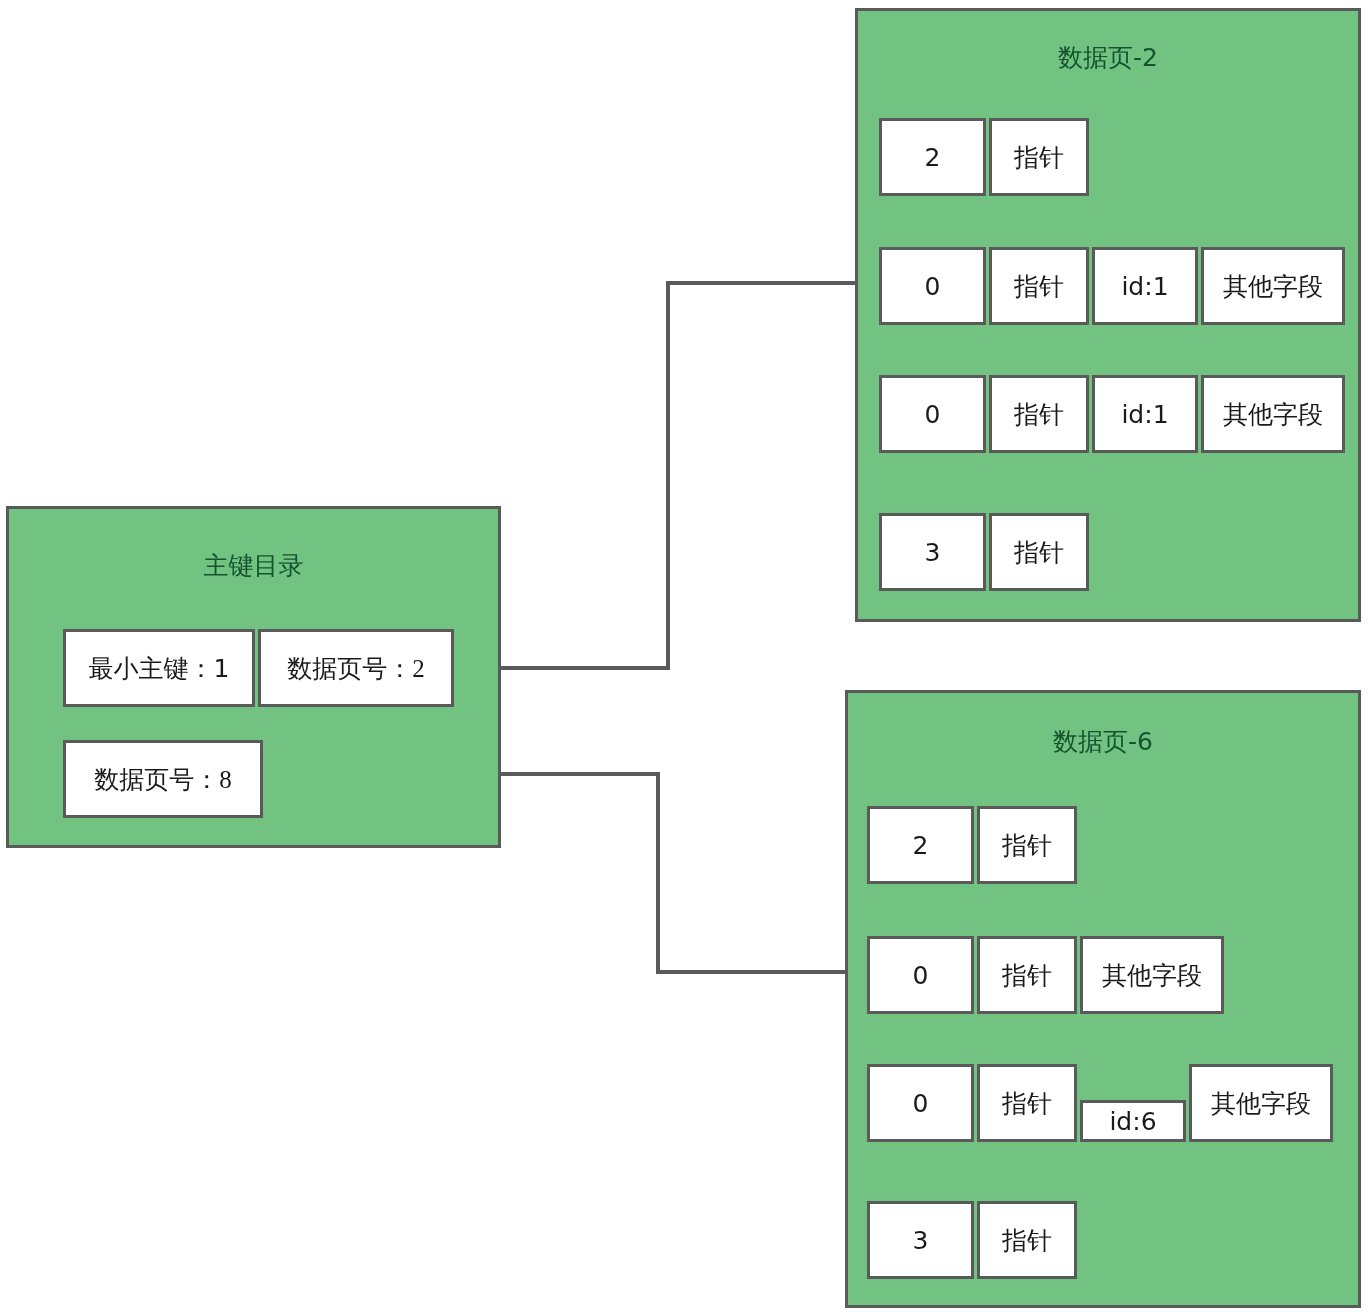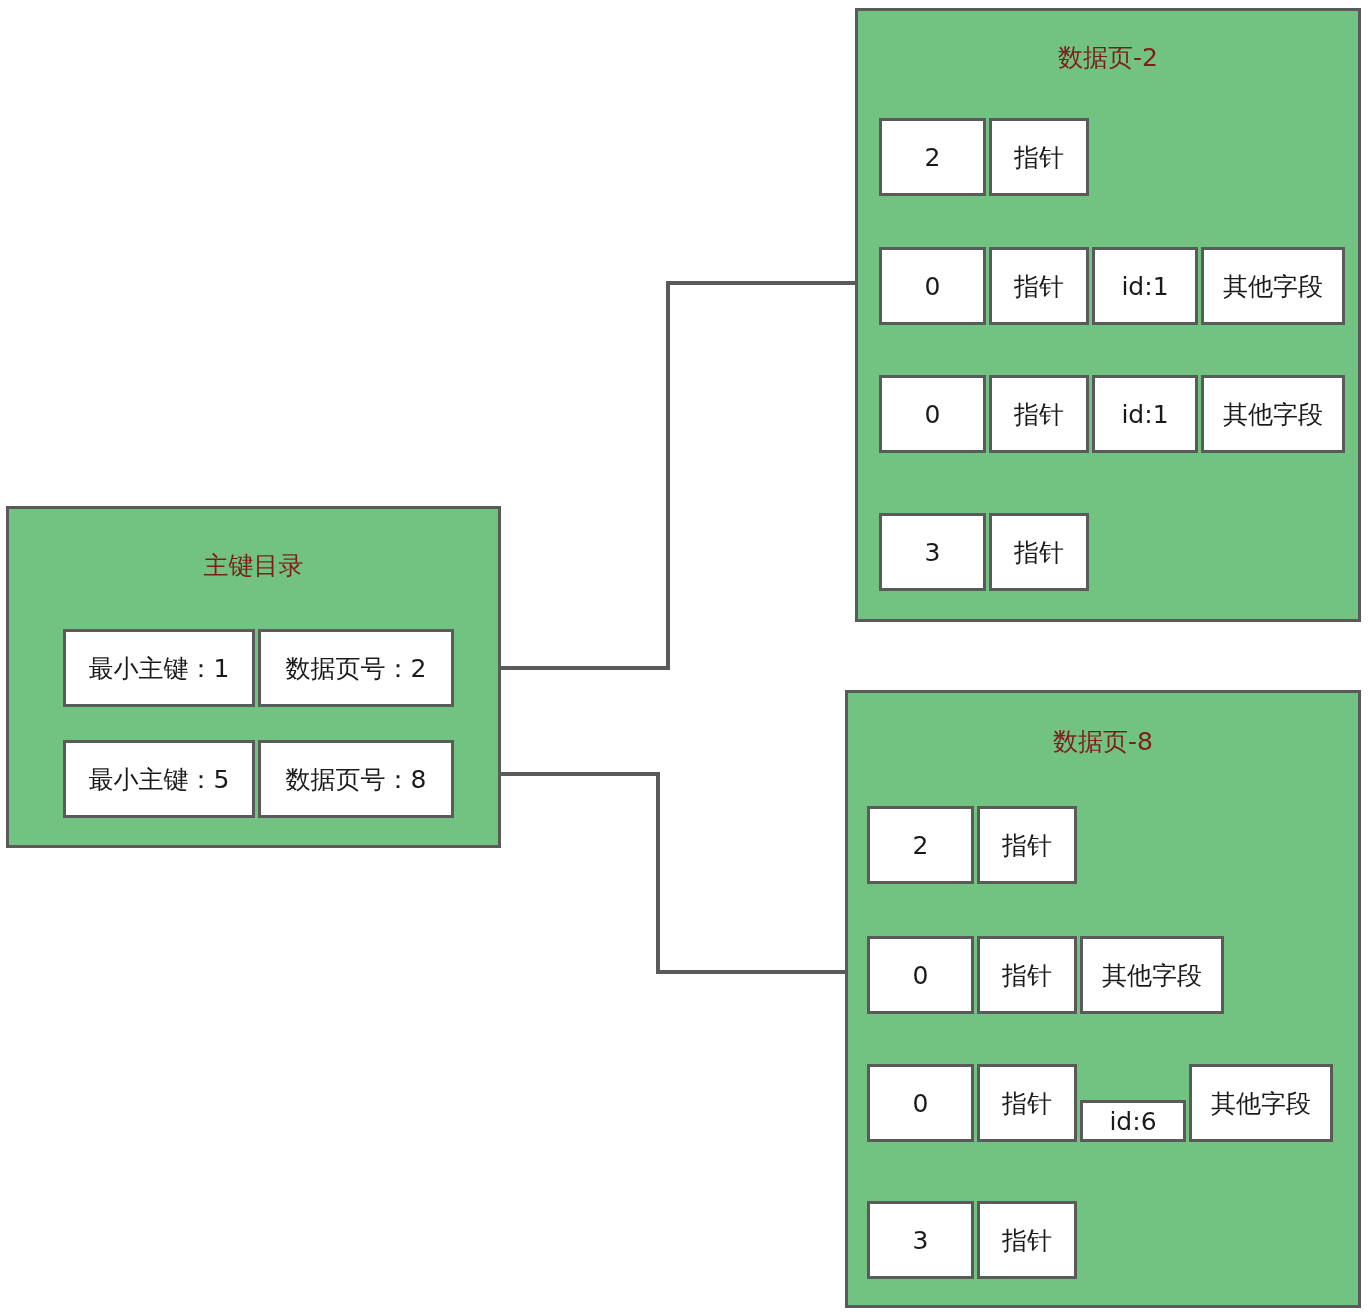--- a/index.html
+++ b/index.html
@@ -32,21 +32,21 @@
     background: #72C282;
     border: 3px solid #5A5A5A;
     box-sizing: border-box;
   }
   .page-title {
     position: absolute;
     left: 0;
     right: 0;
     text-align: center;
     font-size: 25px;
-    color: #7f1d1d;
+    color: #14532d;
     line-height: 1;
     white-space: nowrap;
   }
   
   .record-row {
     position: absolute;
     display: flex;
     box-sizing: border-box;
   }
   .cell {
@@ -76,21 +76,21 @@
     box-sizing: border-box;
     display: flex;
     align-items: center;
     justify-content: center;
     font-size: 25px;
     color: #1a1a1a;
     line-height: 1;
     white-space: nowrap;
     margin-right: 3px;
   }
-  .dir-cell:last-child { margin-right: 0; }
+  .dir-cell:last-child { margin-right: 0; font-family: Liberation Serif, serif; }
 </style>
 </head>
 <body>
 
 <div id="canvas">
 
   <svg class="connectors" viewBox="0 0 1372 1312" xmlns="http://www.w3.org/2000/svg">
     <defs>
       <marker id="arrowhead" markerWidth="10" markerHeight="8" refX="9" refY="4" orient="auto" markerUnits="userSpaceOnUse">
         <path d="M0,0 L10,4 L0,8 z" fill="#5A5A5A"></path>
@@ -132,21 +132,21 @@
     <div class="cell" style="width:106px;">id:1</div>
     <div class="cell" style="width:144px;">其他字段</div>
   </div>
 
   <div class="record-row" style="left:879px; top:513px; width:210px; height:78px;">
     <div class="cell" style="width:107px;">3</div>
     <div class="cell" style="width:100px;">指针</div>
   </div>
 
   <div class="page-box" style="left:845px; top:690px; width:516px; height:618px;">
-    <div class="page-title" style="top:36px;">数据页-8</div>
+    <div class="page-title" style="top:36px;">数据页-6</div>
   </div>
 
   <div class="record-row" style="left:867px; top:806px; width:210px; height:78px;">
     <div class="cell" style="width:107px;">2</div>
     <div class="cell" style="width:100px;">指针</div>
   </div>
 
   <div class="record-row" style="left:867px; top:936px; width:466px; height:78px;">
     <div class="cell" style="width:107px;">0</div>
     <div class="cell" style="width:100px;">指针</div>
@@ -168,17 +168,16 @@
   <div class="page-box" style="left:6px; top:506px; width:495px; height:342px;">
     <div class="page-title" style="top:44px;">主键目录</div>
   </div>
 
   <div class="dir-row" style="left:55px; top:629px; width:399px; height:78px;">
     <div class="dir-cell" style="width:196px;">最小主键：1</div>
     <div class="dir-cell" style="width:200px;">数据页号：2</div>
   </div>
 
   <div class="dir-row" style="left:55px; top:740px; width:399px; height:78px;">
-    <div class="dir-cell" style="width:196px;">最小主键：5</div>
     <div class="dir-cell" style="width:200px;">数据页号：8</div>
   </div>
 
 </div>
 
 </body></html>

